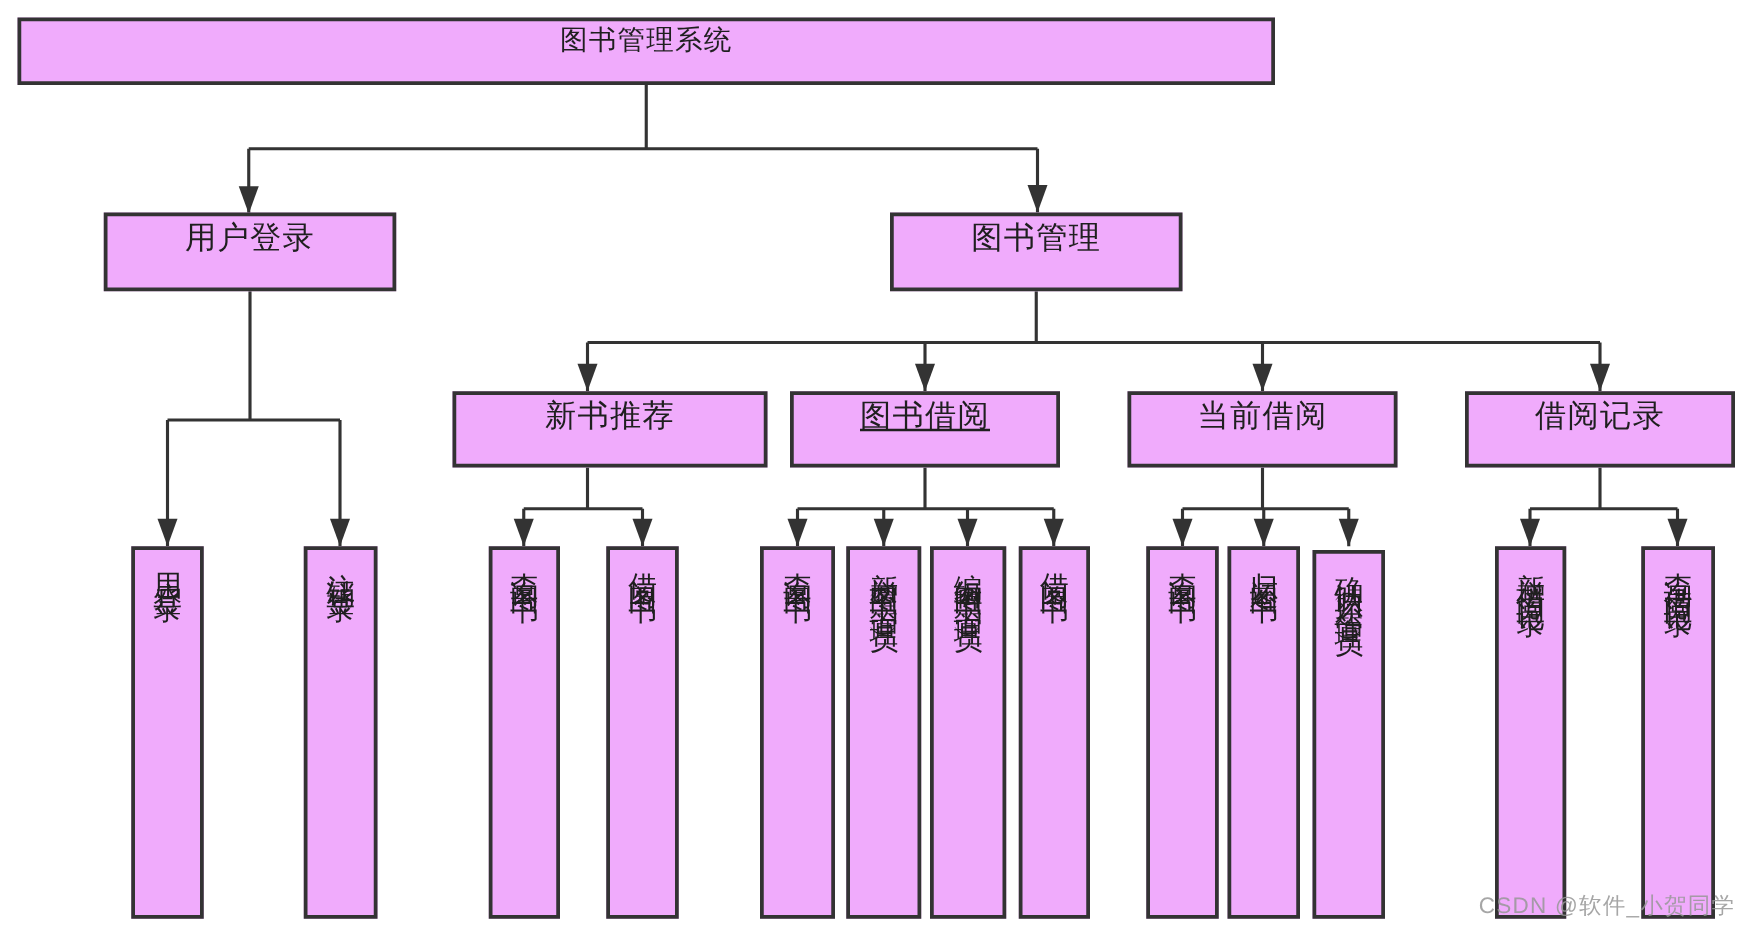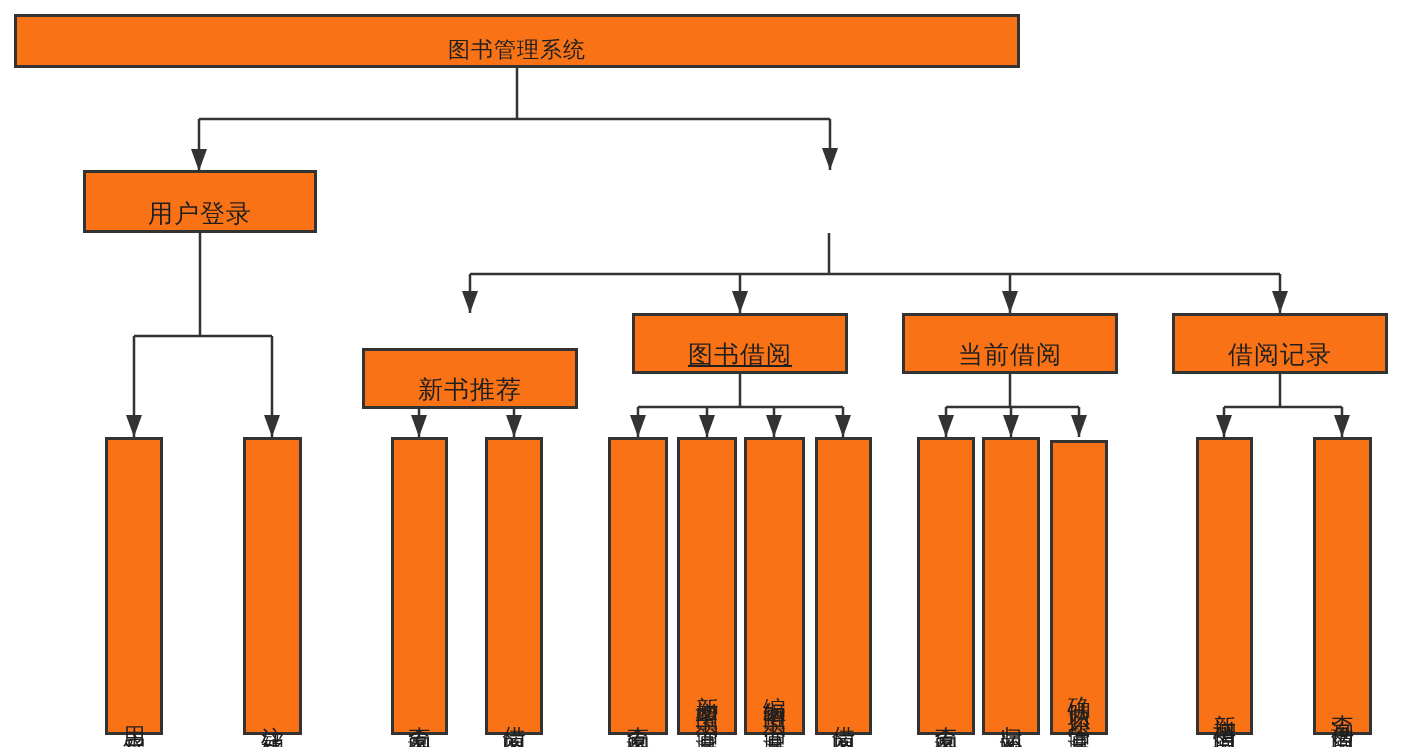--- a/index.html
+++ b/index.html
@@ -20,23 +20,23 @@
     left: 0;
     top: 0;
     width: 1405px;
     height: 747px;
     pointer-events: none;
   }
   .node {
     position: absolute;
     box-sizing: border-box;
     border: 3px solid #333333;
-    background: #f97316;
+    background: #f0abfc;
     display: flex;
-    align-items: flex-end;
+    align-items: flex-start;
     justify-content: center;
     color: #1f1f1f;
   }
   .hbox {
     font-size: 25px;
     letter-spacing: 1px;
     white-space: nowrap;
   }
   .hbox.root-box {
     font-size: 22px;
@@ -105,22 +105,25 @@
     </g>
   </svg>
 
   <div class="node hbox root-box" style="left:14px;top:14px;width:1006px;height:54px;">
     <span>图书管理系统</span>
   </div>
 
   <div class="node hbox" style="left:83px;top:170px;width:234px;height:63px;">
     <span>用户登录</span>
   </div>
+  <div class="node hbox" style="left:712px;top:170px;width:234px;height:63px;">
+    <span>图书管理</span>
+  </div>
 
-  <div class="node hbox" style="left:362px;top:313px;width:216px;height:61px;margin-top:35px;">
+  <div class="node hbox" style="left:362px;top:313px;width:252px;height:61px;">
     <span>新书推荐</span>
   </div>
   <div class="node hbox" style="left:632px;top:313px;width:216px;height:61px;text-decoration:underline;">
     <span>图书借阅</span>
   </div>
   <div class="node hbox" style="left:1172px;top:313px;width:216px;height:61px;">
     <span>借阅记录</span>
   </div>
   <div class="node hbox" style="left:902px;top:313px;width:216px;height:61px;">
     <span>当前借阅</span>
@@ -163,14 +166,15 @@
     <span>确认归还（管理员）</span>
   </div>
 
   <div class="node vbox" style="left:1196px;top:437px;width:57px;height:298px;">
     <span>新增借阅记录</span>
   </div>
   <div class="node vbox" style="left:1313px;top:437px;width:59px;height:298px;">
     <span>查询借阅记录</span>
   </div>
 
+  <div class="watermark">CSDN @软件_小贺同学</div>
 
 </div>
 
 </body></html>

